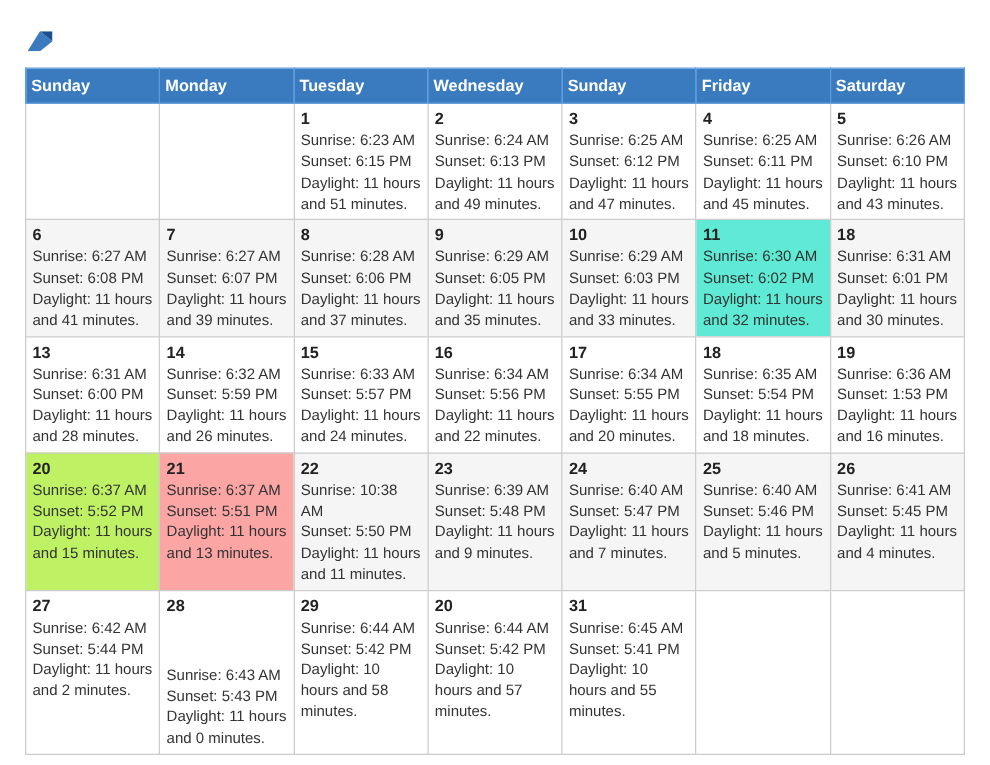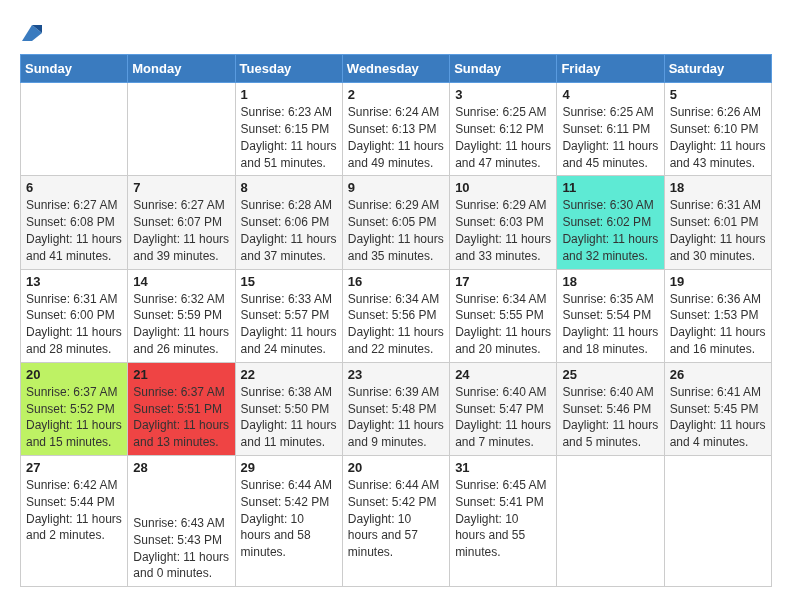--- a/index.html
+++ b/index.html
@@ -239,29 +239,29 @@
 Daylight: 11 hours and 16 minutes.</div>
         </td>
       </tr>
       <tr>
         <td style="background: #bef264;">
           <span class="day-num">20</span>
           <div class="day-info" style="white-space: pre-line;">Sunrise: 6:37 AM
 Sunset: 5:52 PM
 Daylight: 11 hours and 15 minutes.</div>
         </td>
-        <td style="background: #ef4444; margin-left: 20px;">
+        <td style="background: #fca5a5; margin-left: 20px;">
           <span class="day-num">21</span>
           <div class="day-info" style="white-space: pre-line;">Sunrise: 6:37 AM
 Sunset: 5:51 PM
 Daylight: 11 hours and 13 minutes.</div>
         </td>
         <td style="background: rgb(245, 245, 245);">
           <span class="day-num">22</span>
-          <div class="day-info" style="white-space: pre-line;">Sunrise: 6:38 AM
+          <div class="day-info" style="white-space: pre-line;">Sunrise: 10:38 AM
 Sunset: 5:50 PM
 Daylight: 11 hours and 11 minutes.</div>
         </td>
         <td style="background: rgb(245, 245, 245);">
           <span class="day-num">23</span>
           <div class="day-info" style="white-space: pre-line;">Sunrise: 6:39 AM
 Sunset: 5:48 PM
 Daylight: 11 hours and 9 minutes.</div>
         </td>
         <td style="background: rgb(245, 245, 245);">

